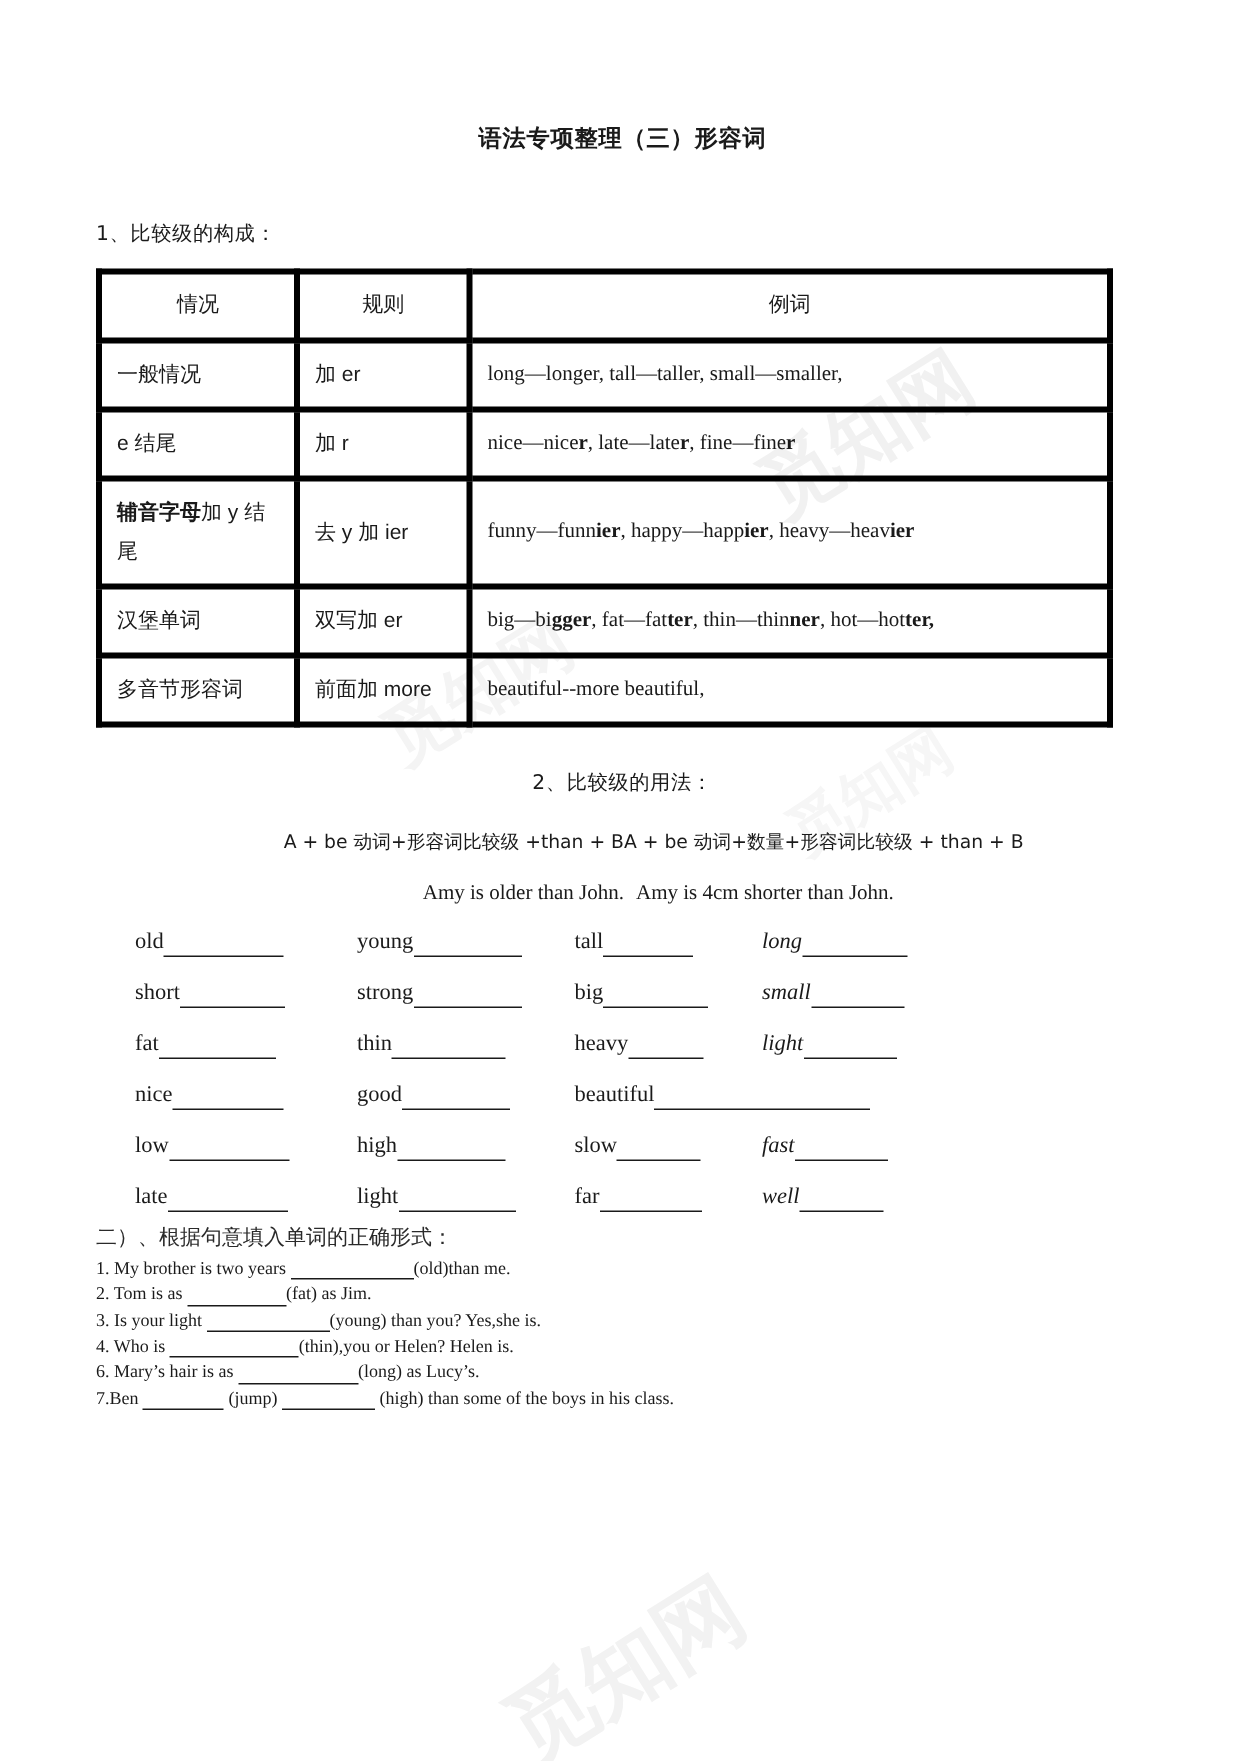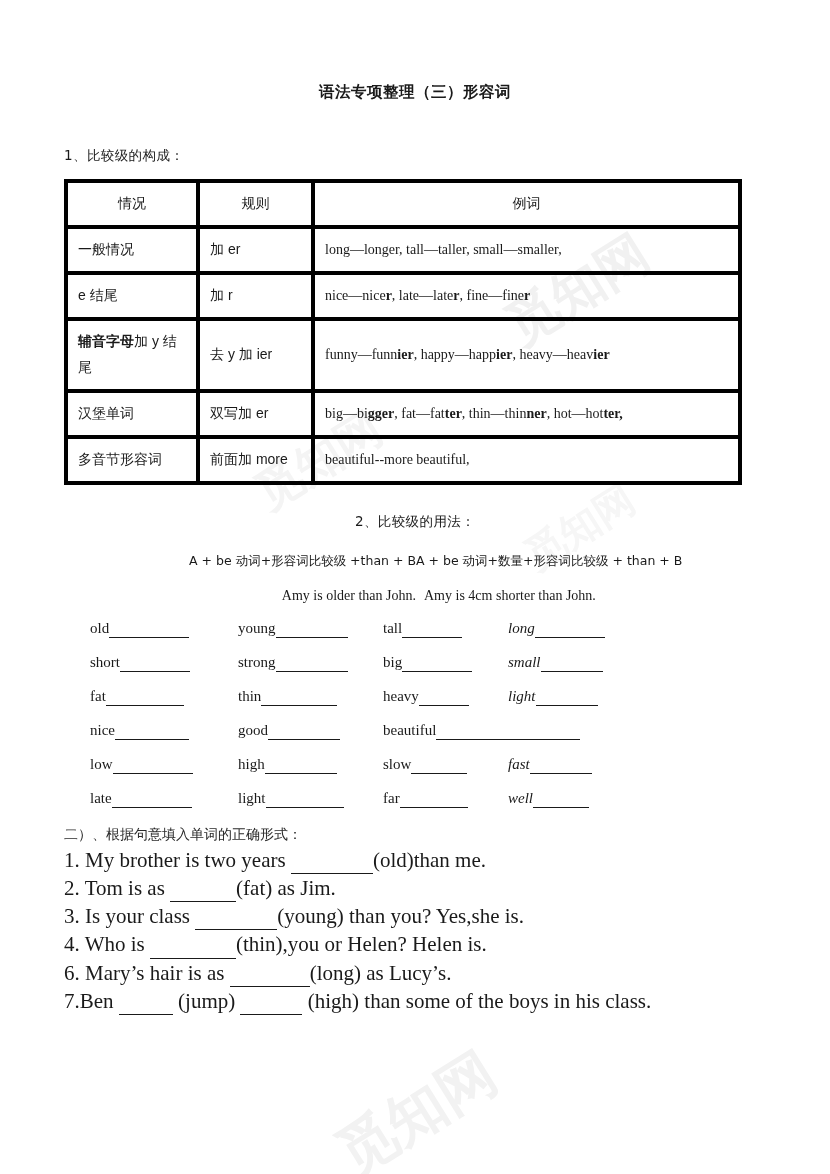--- a/index.html
+++ b/index.html
@@ -54,21 +54,21 @@
   .sec-head-1 { margin-top: 44px; }
   .sec-head-2 { margin-top: 28px; text-align: center; }
 
   .sub-head {
     font-size: 14px;
     font-family: "DejaVu Sans", sans-serif;
     color: #2a2a2a;
     margin: 0;
   }
   .sub-head-one { margin-top: 26px; }
-  .sub-head-two { margin-top: 18px; }
+  .sub-head-two { margin-top: 8px; }
 
   
   table.rules {
     border-collapse: collapse;
     width: 674px;
     margin-top: 14px;
     table-layout: fixed;
   }
   table.rules td {
     border: 4px solid #000000;
@@ -112,21 +112,21 @@
   .word-cell { display: inline-block; }
   .w1 { width: 148px; }
   .w2 { width: 145px; }
   .w3 { width: 125px; }
   .w4 { width: 130px; font-style: italic; }
   .blank { display: inline-block; border-bottom: 1px solid #1a1a1a; vertical-align: baseline; }
 
   
   .q-list { margin-top: 4px; }
   .q-item {
-    font-size: 21px;
+    font-size: 12px;
     margin-top: 2px;
     line-height: 1.2;
   }
   .q-item .blank { border-bottom: 1px solid #1a1a1a; }
 </style>
 </head>
 <body>
 
 <div class="wm wm-1">觅知网</div>
 <div class="wm wm-2">觅知网</div>
@@ -242,21 +242,21 @@
   </div>
 
   <p class="sub-head sub-head-two">二）、根据句意填入单词的正确形式：</p>
 
   <div class="q-list">
 
     <div class="q-item"><span>1.</span> <span>My brother is two years </span><span class="blank" style="width:82px">&nbsp;</span><span>(old)than me.</span></div>
 
     <div class="q-item"><span>2.</span> <span>Tom is as </span><span class="blank" style="width:66px">&nbsp;</span><span>(fat) as Jim.</span></div>
 
-    <div class="q-item"><span>3.</span> <span>Is your class </span><span class="blank" style="width:82px">&nbsp;</span><span>(young) than you? Yes,she is.</span></div>
+    <div class="q-item"><span>3.</span> <span>Is your light </span><span class="blank" style="width:82px">&nbsp;</span><span>(young) than you? Yes,she is.</span></div>
 
     <div class="q-item"><span>4.</span> <span>Who is </span><span class="blank" style="width:86px">&nbsp;</span><span>(thin),you or Helen? Helen is.</span></div>
 
 
     <div class="q-item"><span>6.</span> <span>Mary’s hair is as </span><span class="blank" style="width:80px">&nbsp;</span><span>(long) as Lucy’s.</span></div>
 
     <div class="q-item"><span>7.</span><span>Ben </span><span class="blank" style="width:54px">&nbsp;</span> <span>(jump)</span> <span class="blank" style="width:62px">&nbsp;</span><span> (high) than some of the boys in his class.</span></div>
 
   </div>
 

